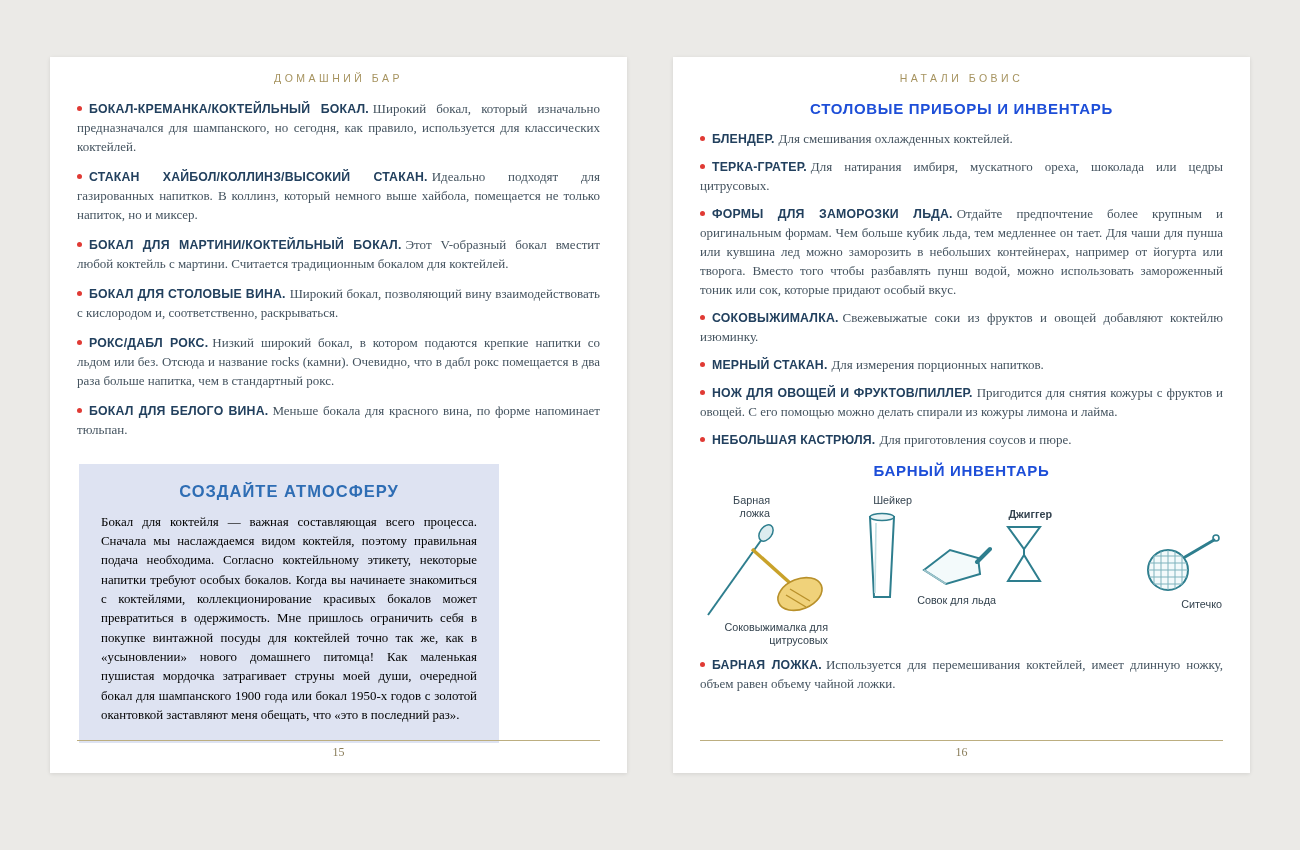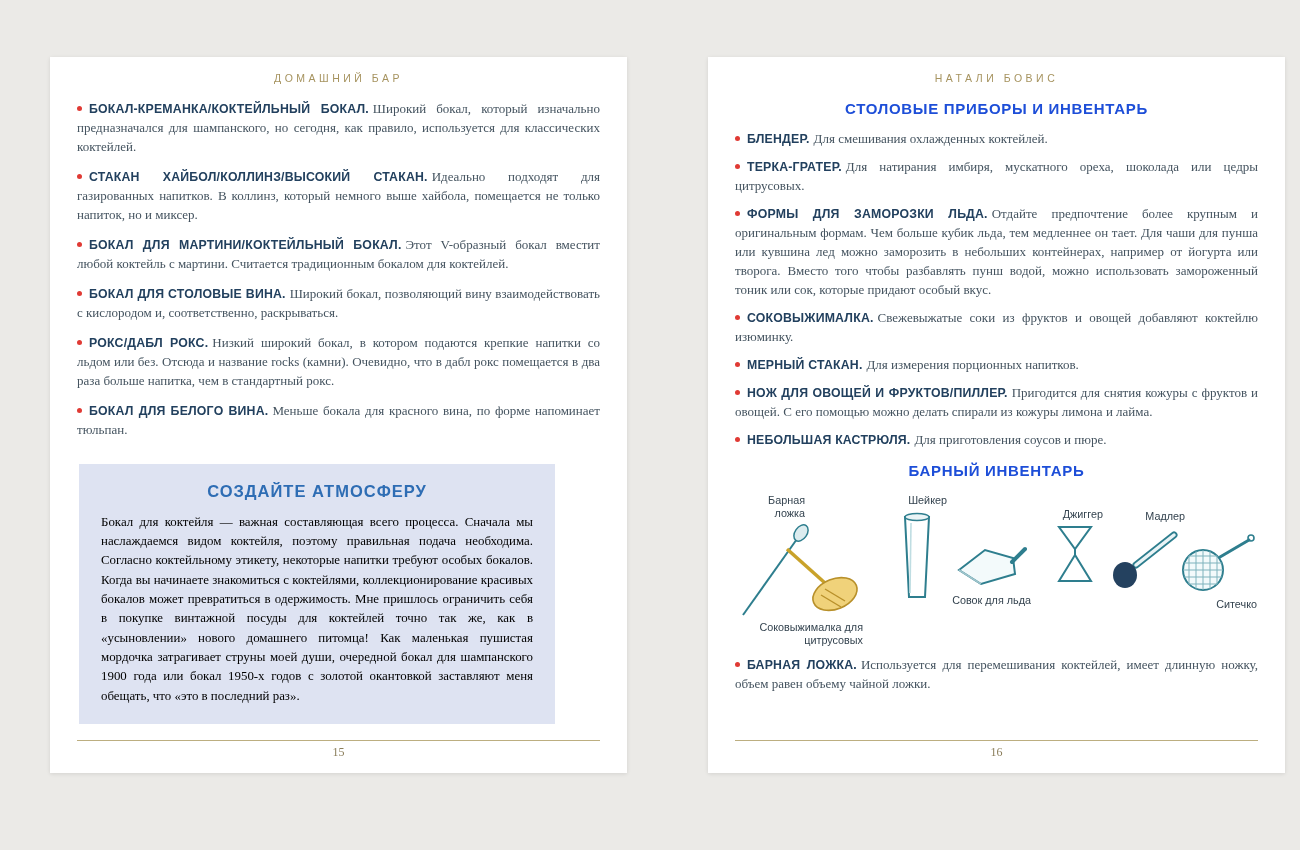--- a/index.html
+++ b/index.html
@@ -6,41 +6,41 @@
   body{
     width:1300px;height:850px;
     background:#ebeae7;
     font-family:"Liberation Serif",serif;
     -webkit-font-smoothing:antialiased;
   }
   .spread{display:flex;justify-content:center;gap:46px;padding-top:57px;}
   .page{
     position:relative;width:577px;height:716px;background:#ffffff;
     box-shadow:0 1px 4px rgba(0,0,0,.10);
-    padding:13px 27px 0;box-sizing:border-box;overflow:hidden;margin-left:35px;
+    padding:13px 27px 0;box-sizing:border-box;overflow:hidden;
   }
   .running-head{
     text-align:center;font-family:"Liberation Sans",sans-serif;
     font-size:10.5px;letter-spacing:3.5px;color:#a6935f;margin:2px 0 16px;
   }
   .item{
     font-size:13px;line-height:1.46;color:#44535f;
     text-align:justify;margin:0 0 11px;
   }
   .page.right .item{margin-bottom:9px;}
   .dot{
     display:inline-block;width:5px;height:5px;border-radius:50%;
     background:#e03a34;margin-right:7px;vertical-align:2px;
   }
   .term{
     font-family:"Liberation Sans",sans-serif;font-weight:700;
     font-size:12.3px;color:#22405e;letter-spacing:.2px;margin-right:4px;
   }
   .callout{
-    background:#dee3f2;width:476px;margin:24px 0 0 2px;
+    background:#dee3f2;width:420px;margin:24px 0 0 2px;
     padding:16px 22px 18px;box-sizing:border-box;
   }
   .callout-title{
     font-family:"Liberation Sans",sans-serif;font-weight:700;
     font-size:16.5px;color:#2e6db4;letter-spacing:1px;
     text-align:center;margin:2px 0 12px;
   }
   .callout-text{font-size:12.9px;line-height:1.5;color:#000000;text-align:justify;}
   .section-title{
     font-family:"Liberation Sans",sans-serif;font-weight:700;
@@ -156,37 +156,29 @@
 
       <div class="tool" style="left:216px;top:48px;width:80px;">
         <svg width="72" height="52" viewBox="0 0 72 52">
           <polygon points="4,30 30,10 58,18 60,34 26,44" fill="#f3fafb" stroke="#2e7e8e" stroke-width="2"></polygon>
           <line x1="57" y1="22" x2="70" y2="9" stroke="#2e7e8e" stroke-width="4" stroke-linecap="round"></line>
           <line x1="4" y1="30" x2="26" y2="44" stroke="#9fc5cc" stroke-width="1.5"></line>
         </svg>
         <span class="lbl">Совок для льда</span>
       </div>
 
-      <div class="tool" style="left:312px;top:14px;width:56px;">
+      <div class="tool" style="left:296px;top:14px;width:56px;font-weight:bold;">
         <span class="lbl">Джиггер</span>
         <svg width="48" height="64" viewBox="0 0 48 64">
           <polygon points="8,4 40,4 24,26" fill="#ffffff" stroke="#2e7e8e" stroke-width="2"></polygon>
           <line x1="24" y1="26" x2="24" y2="32" stroke="#2e7e8e" stroke-width="2"></line>
           <polygon points="24,32 8,58 40,58" fill="#ffffff" stroke="#2e7e8e" stroke-width="2"></polygon>
         </svg>
       </div>
 
-      <div class="tool" style="left:360px;top:16px;width:90px;">
-        <span class="lbl">Мадлер</span>
-        <svg width="84" height="66" viewBox="0 0 84 66">
-          <line x1="76" y1="10" x2="38" y2="40" stroke="#2e7e8e" stroke-width="7" stroke-linecap="round"></line>
-          <line x1="76" y1="10" x2="38" y2="40" stroke="#eaf4f6" stroke-width="3.5" stroke-linecap="round"></line>
-          <ellipse cx="27" cy="50" rx="12" ry="13" fill="#24415f"></ellipse>
-        </svg>
-      </div>
 
       <div class="tool" style="left:438px;top:36px;width:84px;">
         <svg width="84" height="68" viewBox="0 0 84 68">
           <defs>
             <clipPath id="mesh-clip">
                 <circle cx="30" cy="42" r="20"></circle>
               </clipPath>
           </defs>
           <circle cx="30" cy="42" r="20" fill="#f3fafb" stroke="#2e7e8e" stroke-width="2"></circle>
           <g clip-path="url(#mesh-clip)" stroke="#7fb3bd" stroke-width="1">

